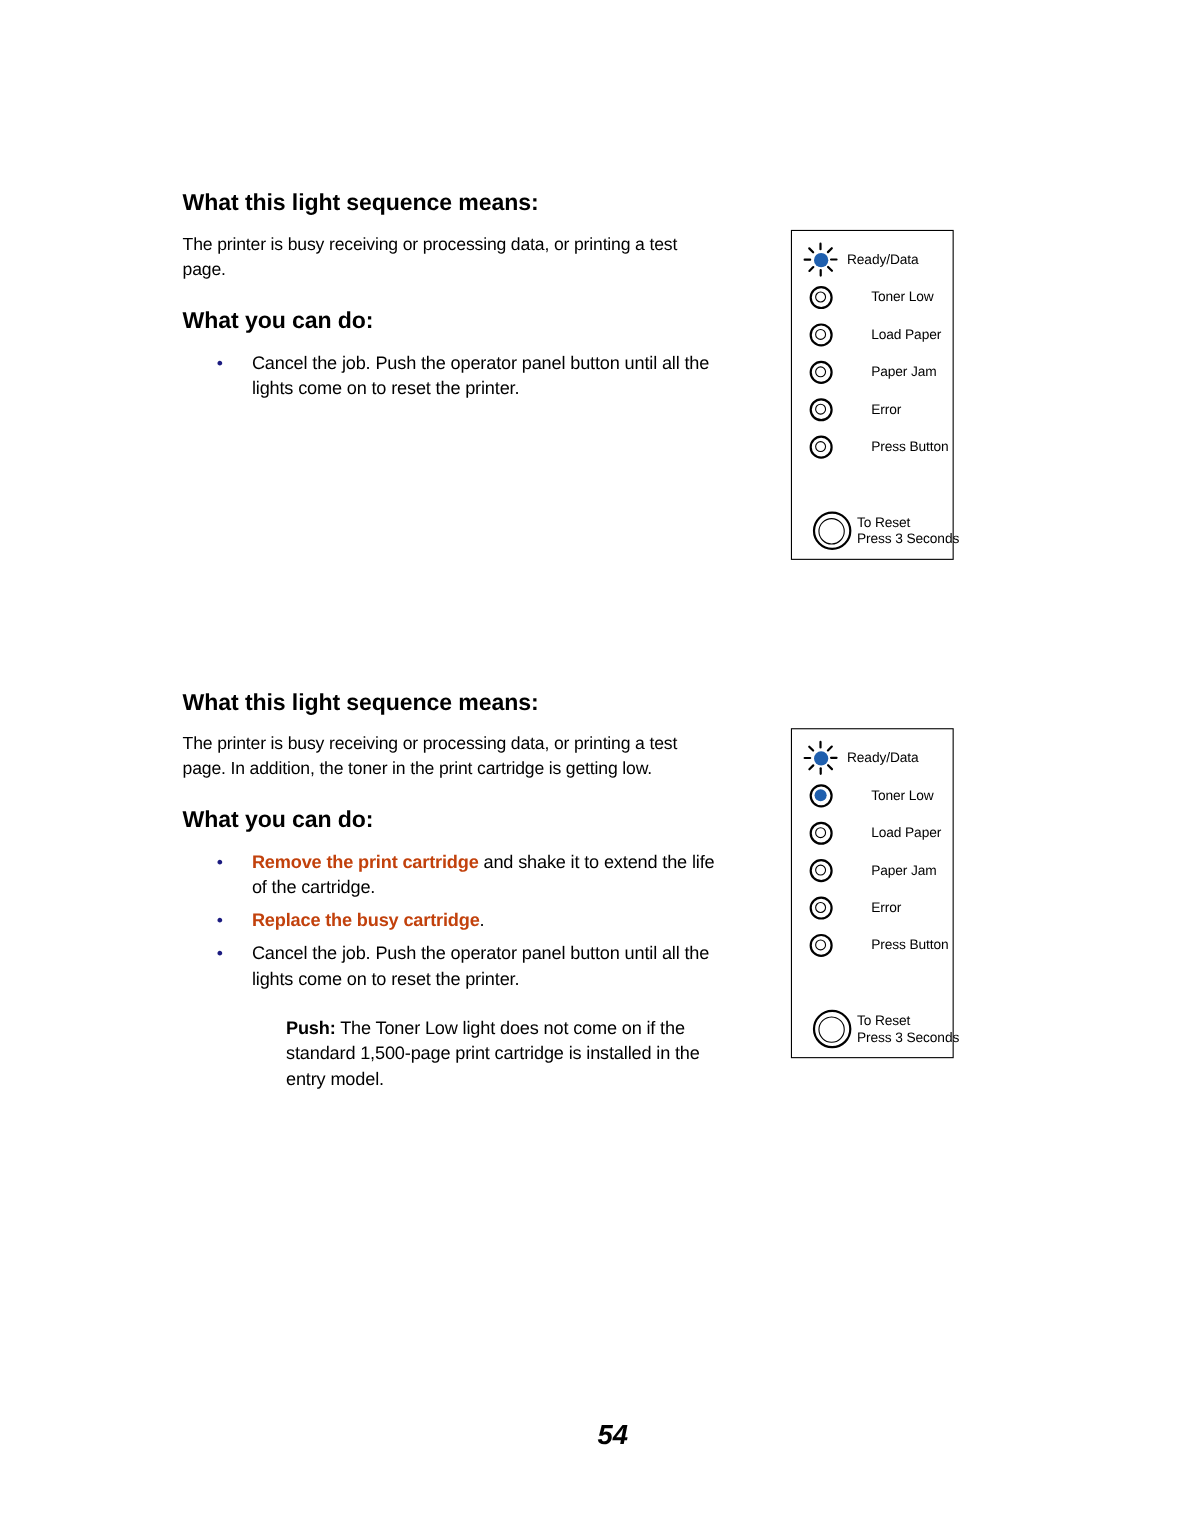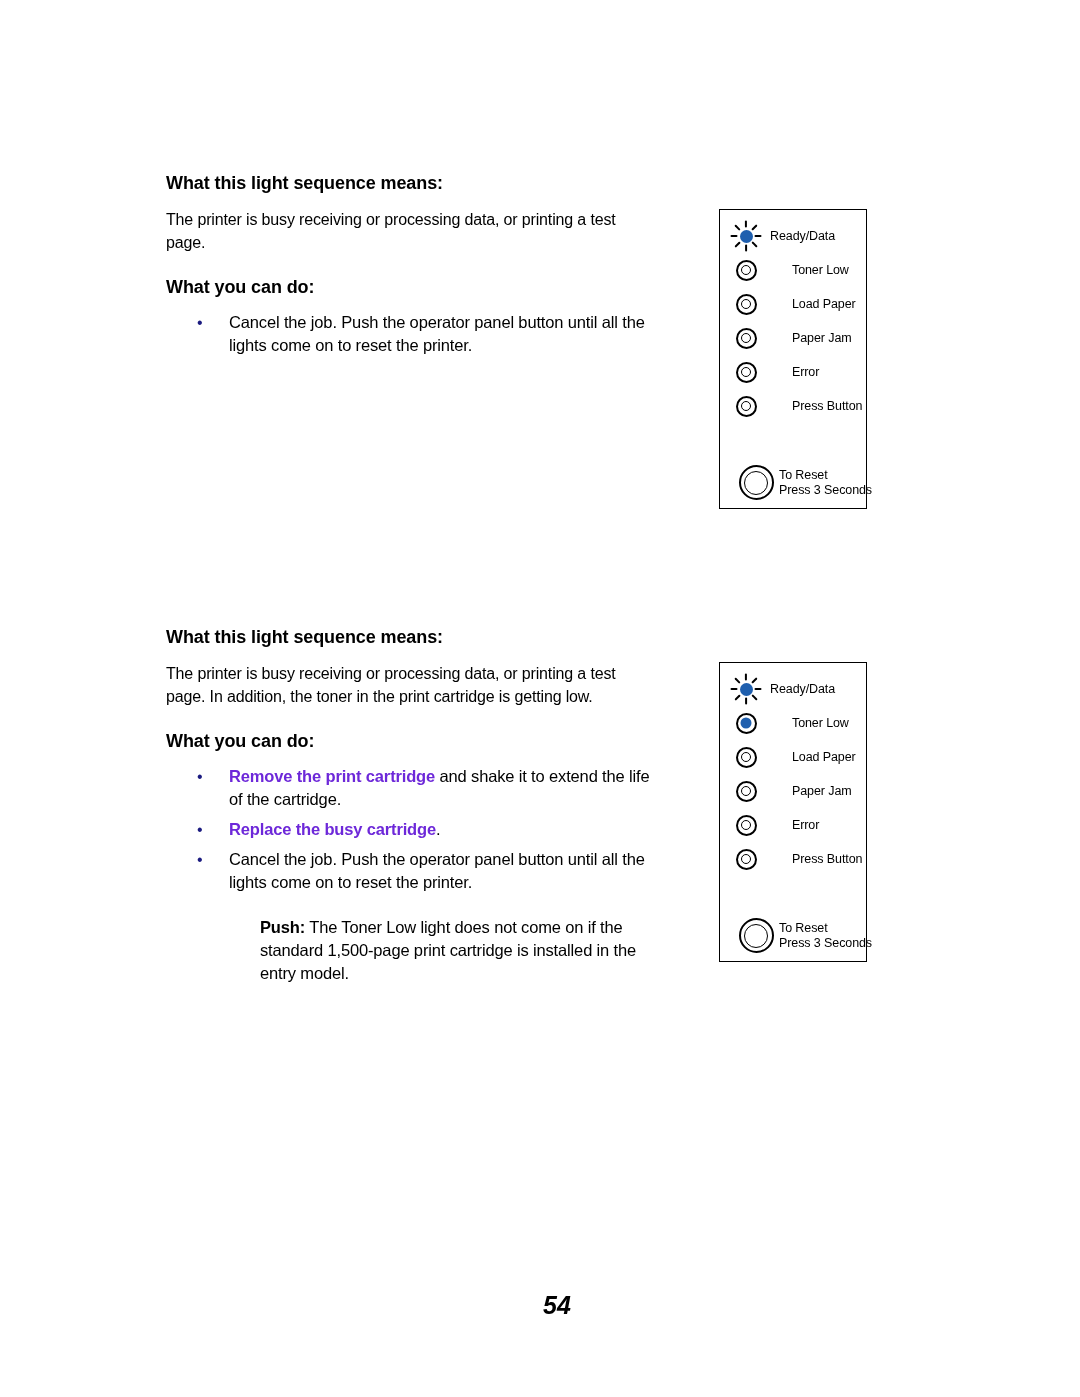--- a/index.html
+++ b/index.html
@@ -24,21 +24,21 @@
   
   .section {
     position: absolute;
     left: 166px;
     width: 486px;
   }
   #section-1 { top: 172px; }
   #section-2 { top: 626px; }
 
   .heading {
-    font-size: 18px;
+    font-size: 21px;
     font-weight: bold;
     letter-spacing: -0.1px;
     margin: 0 0 13px 0;
     line-height: 1.25;
   }
   .heading.tight-top { margin-top: 22px; }
 
   .para {
     font-size: 16px;
     line-height: 23px;
@@ -61,21 +61,21 @@
   }
   .bullet-item .dot {
     position: absolute;
     left: 31px;
     top: 0px;
     color: #1b1b80;
     font-size: 16px;
     line-height: 23px;
   }
   .link-text {
-    color: #6d28d9;
+    color: #c2410c;
     font-weight: bold;
   }
 
   .note-block {
     position: relative;
     margin-top: 22px;
     padding-left: 94px;
     font-size: 16.5px;
     line-height: 23px;
     letter-spacing: -0.15px;

